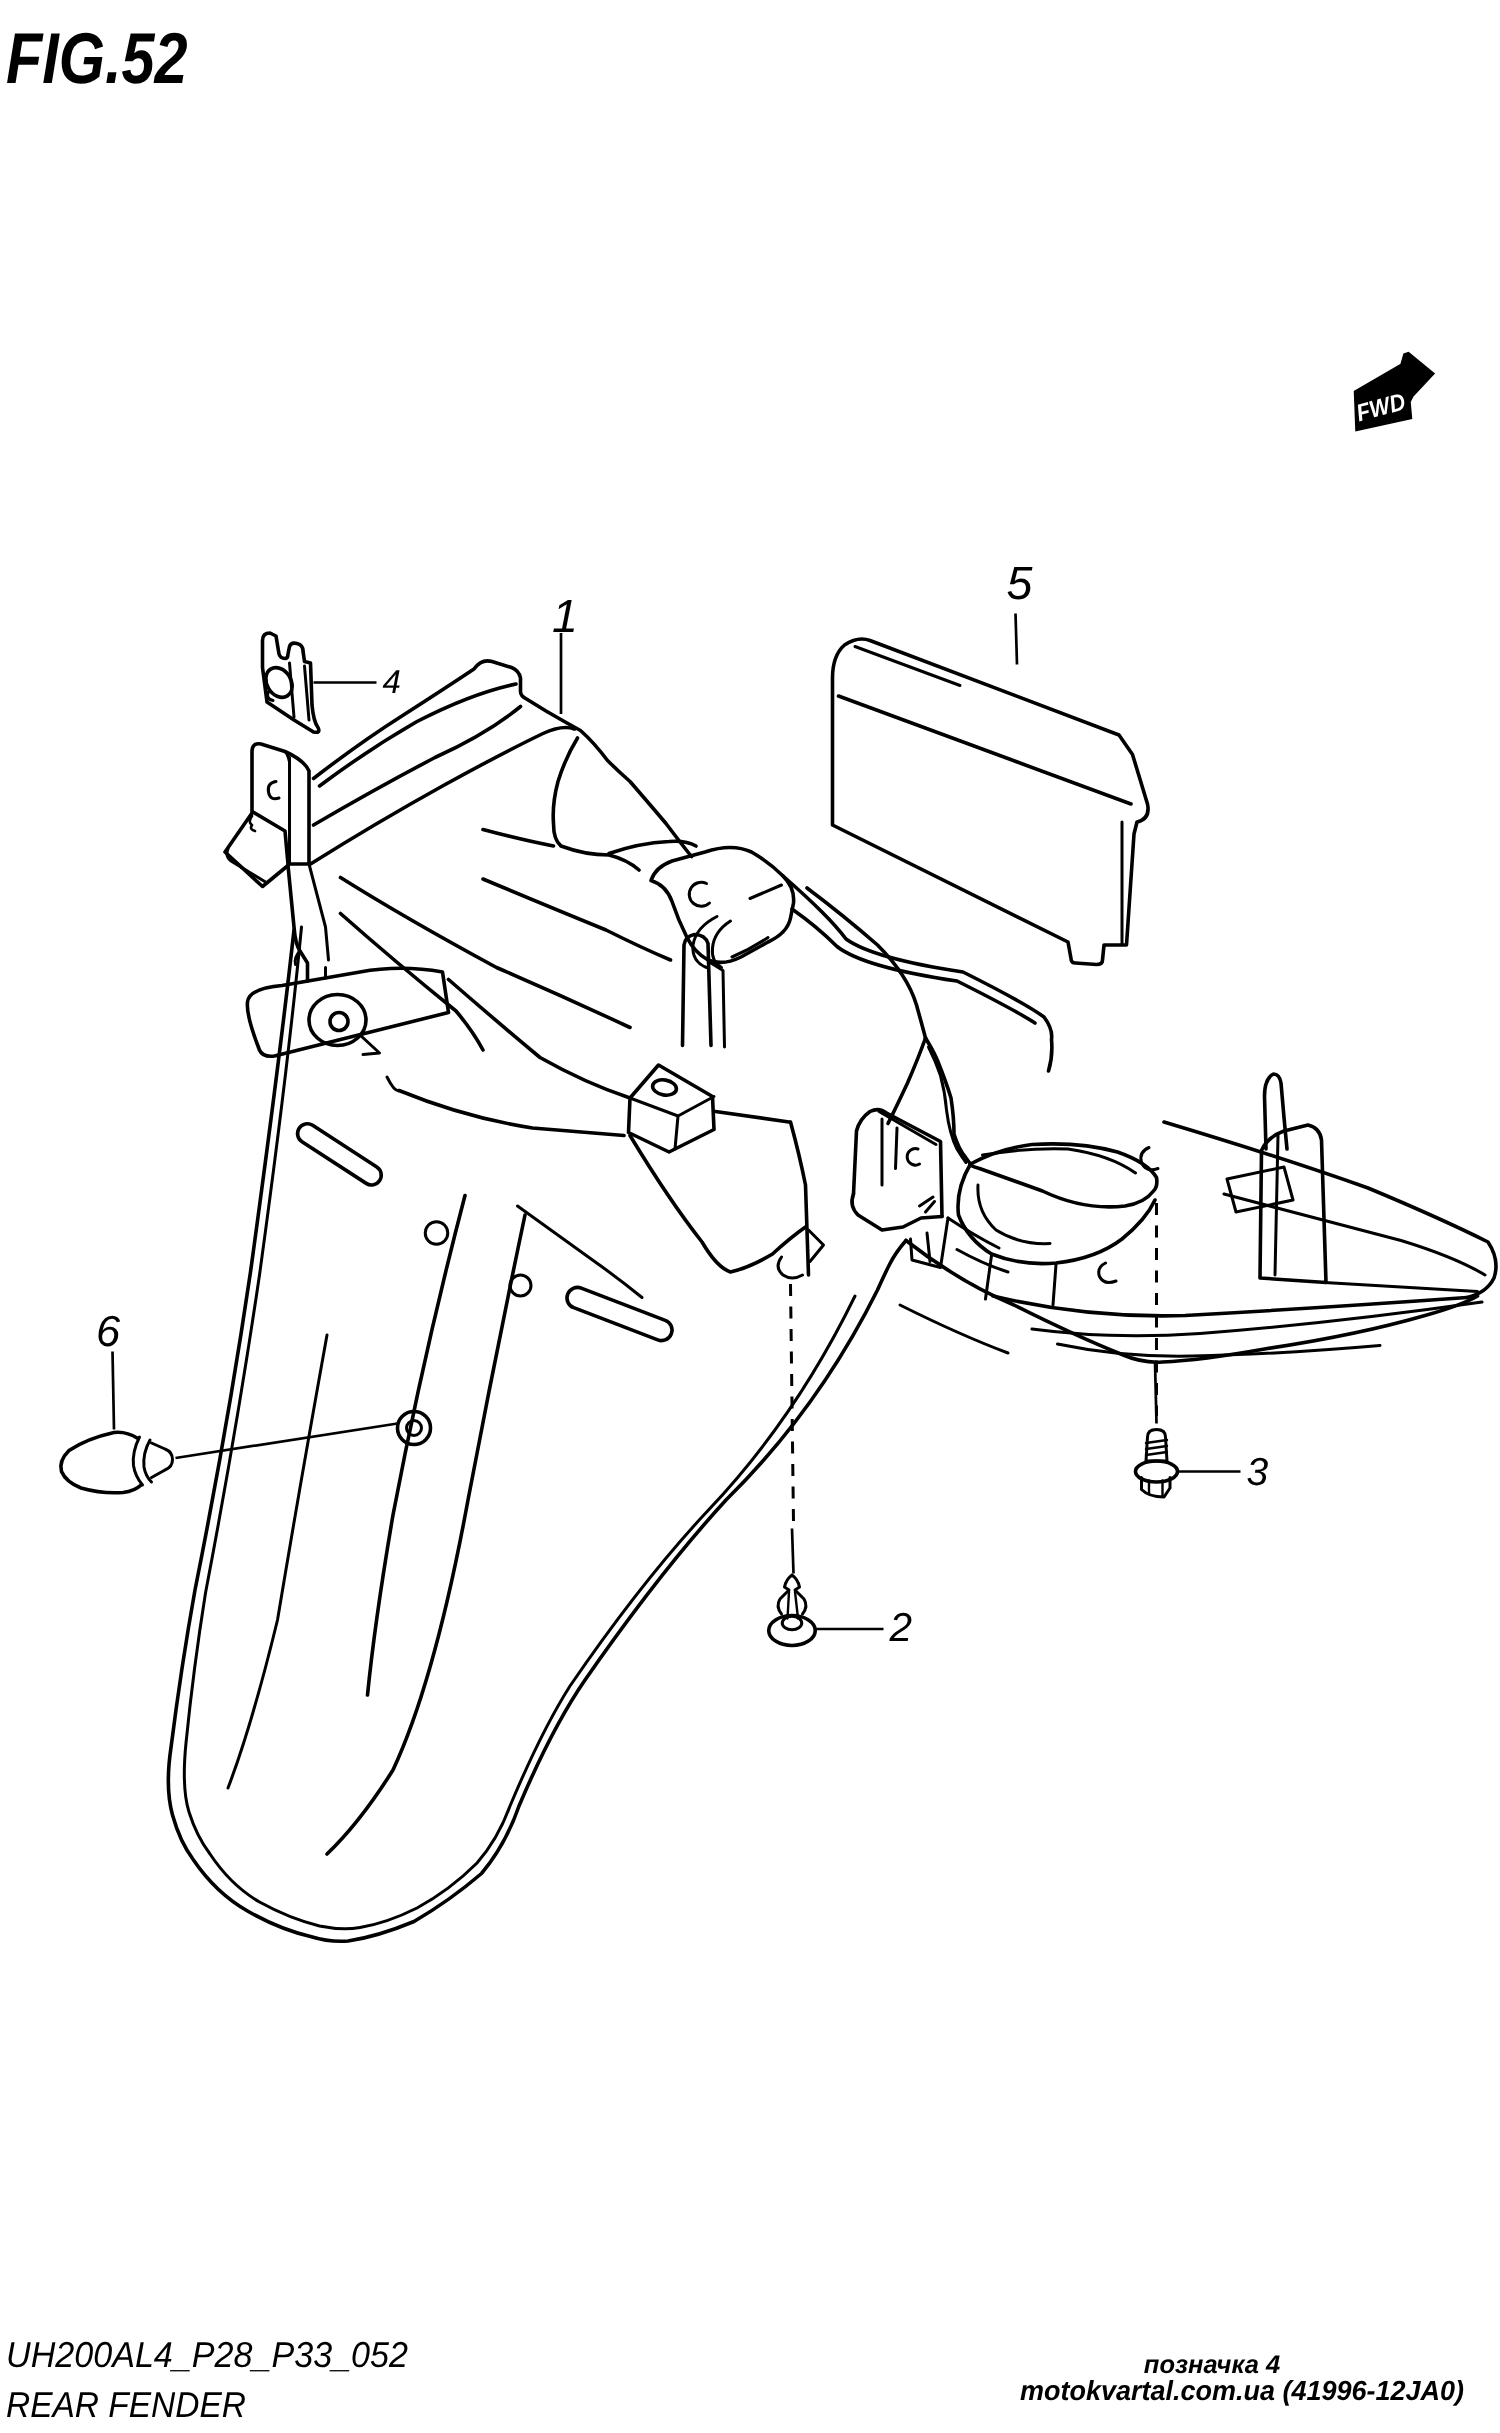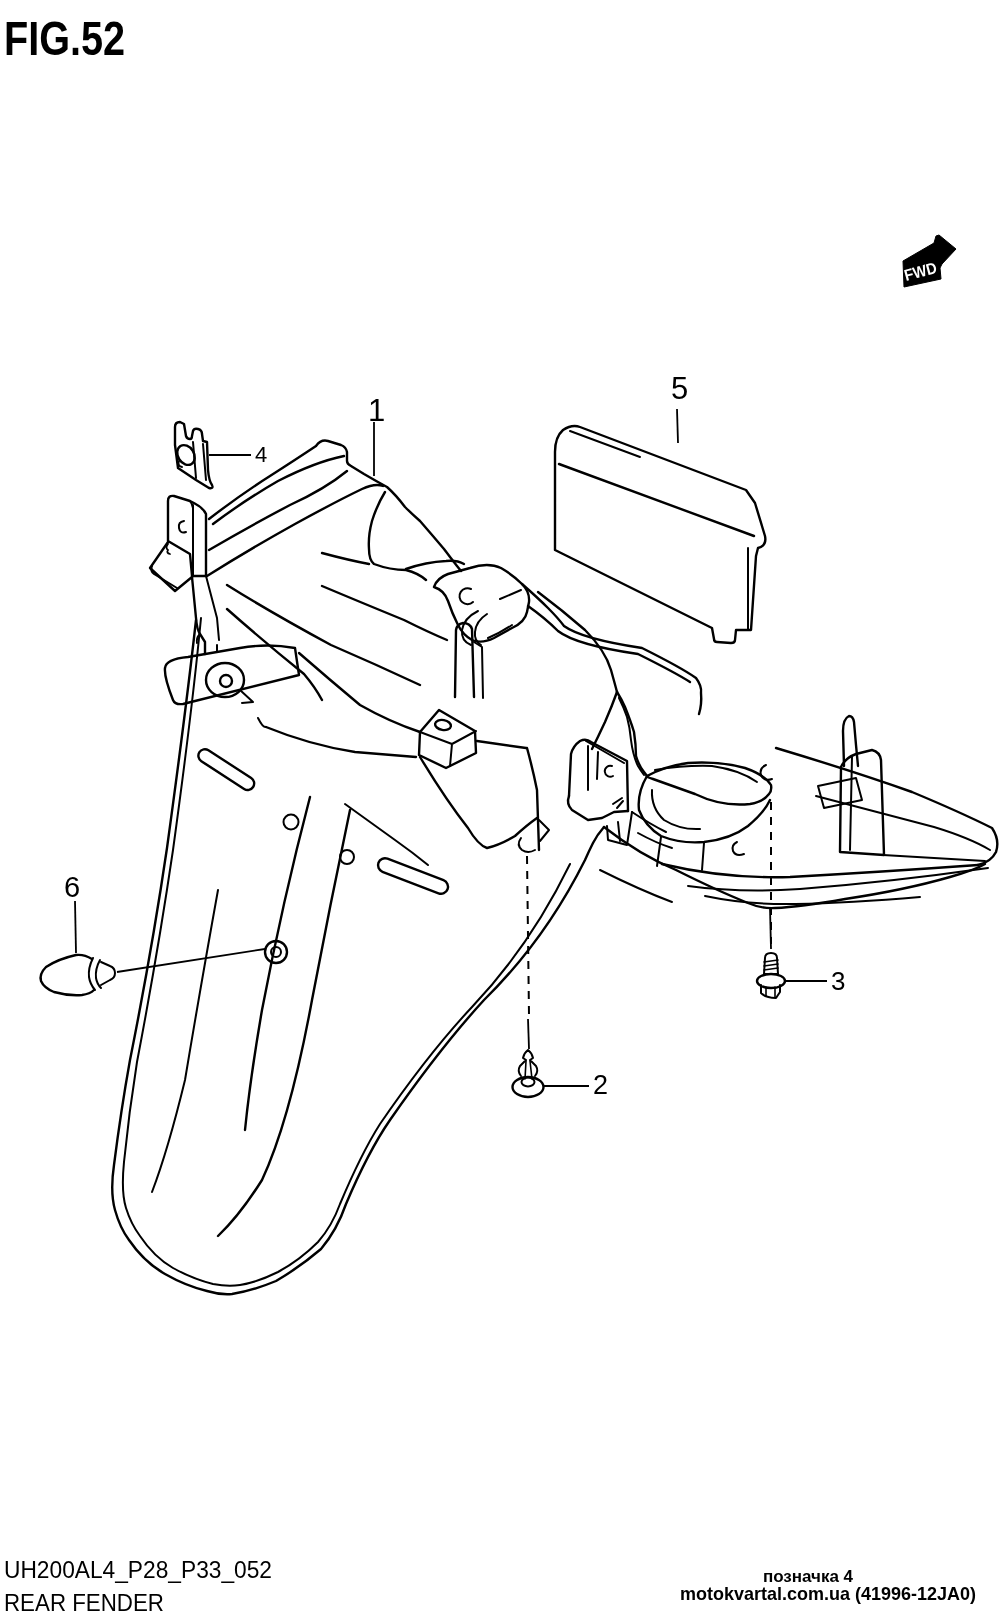--- a/index.html
+++ b/index.html
@@ -1,17 +1,17 @@
 <!DOCTYPE html>
 <html><head>
 <meta charset="utf-8">
 <style>
   html,body{margin:0;padding:0;background:#fff;}
   #page{position:relative;width:1000px;height:1622px;background:#fff;overflow:hidden;
-        font-family:"Liberation Sans", sans-serif;}
+        font-family:"Liberation Sans", sans-serif;font-style:italic;}
   svg{position:absolute;left:0;top:0;}
 </style>
 </head>
 <body>
 <div id="page">
 <svg width="1000" height="1622" viewBox="0 0 1000 1622">
 
   <g>
     <text x="4" y="55" font-size="48" font-weight="bold" textLength="121" lengthAdjust="spacingAndGlyphs">FIG.52</text>
     <text x="4" y="1578" font-size="24" textLength="268" lengthAdjust="spacingAndGlyphs">UH200AL4_P28_P33_052</text>

